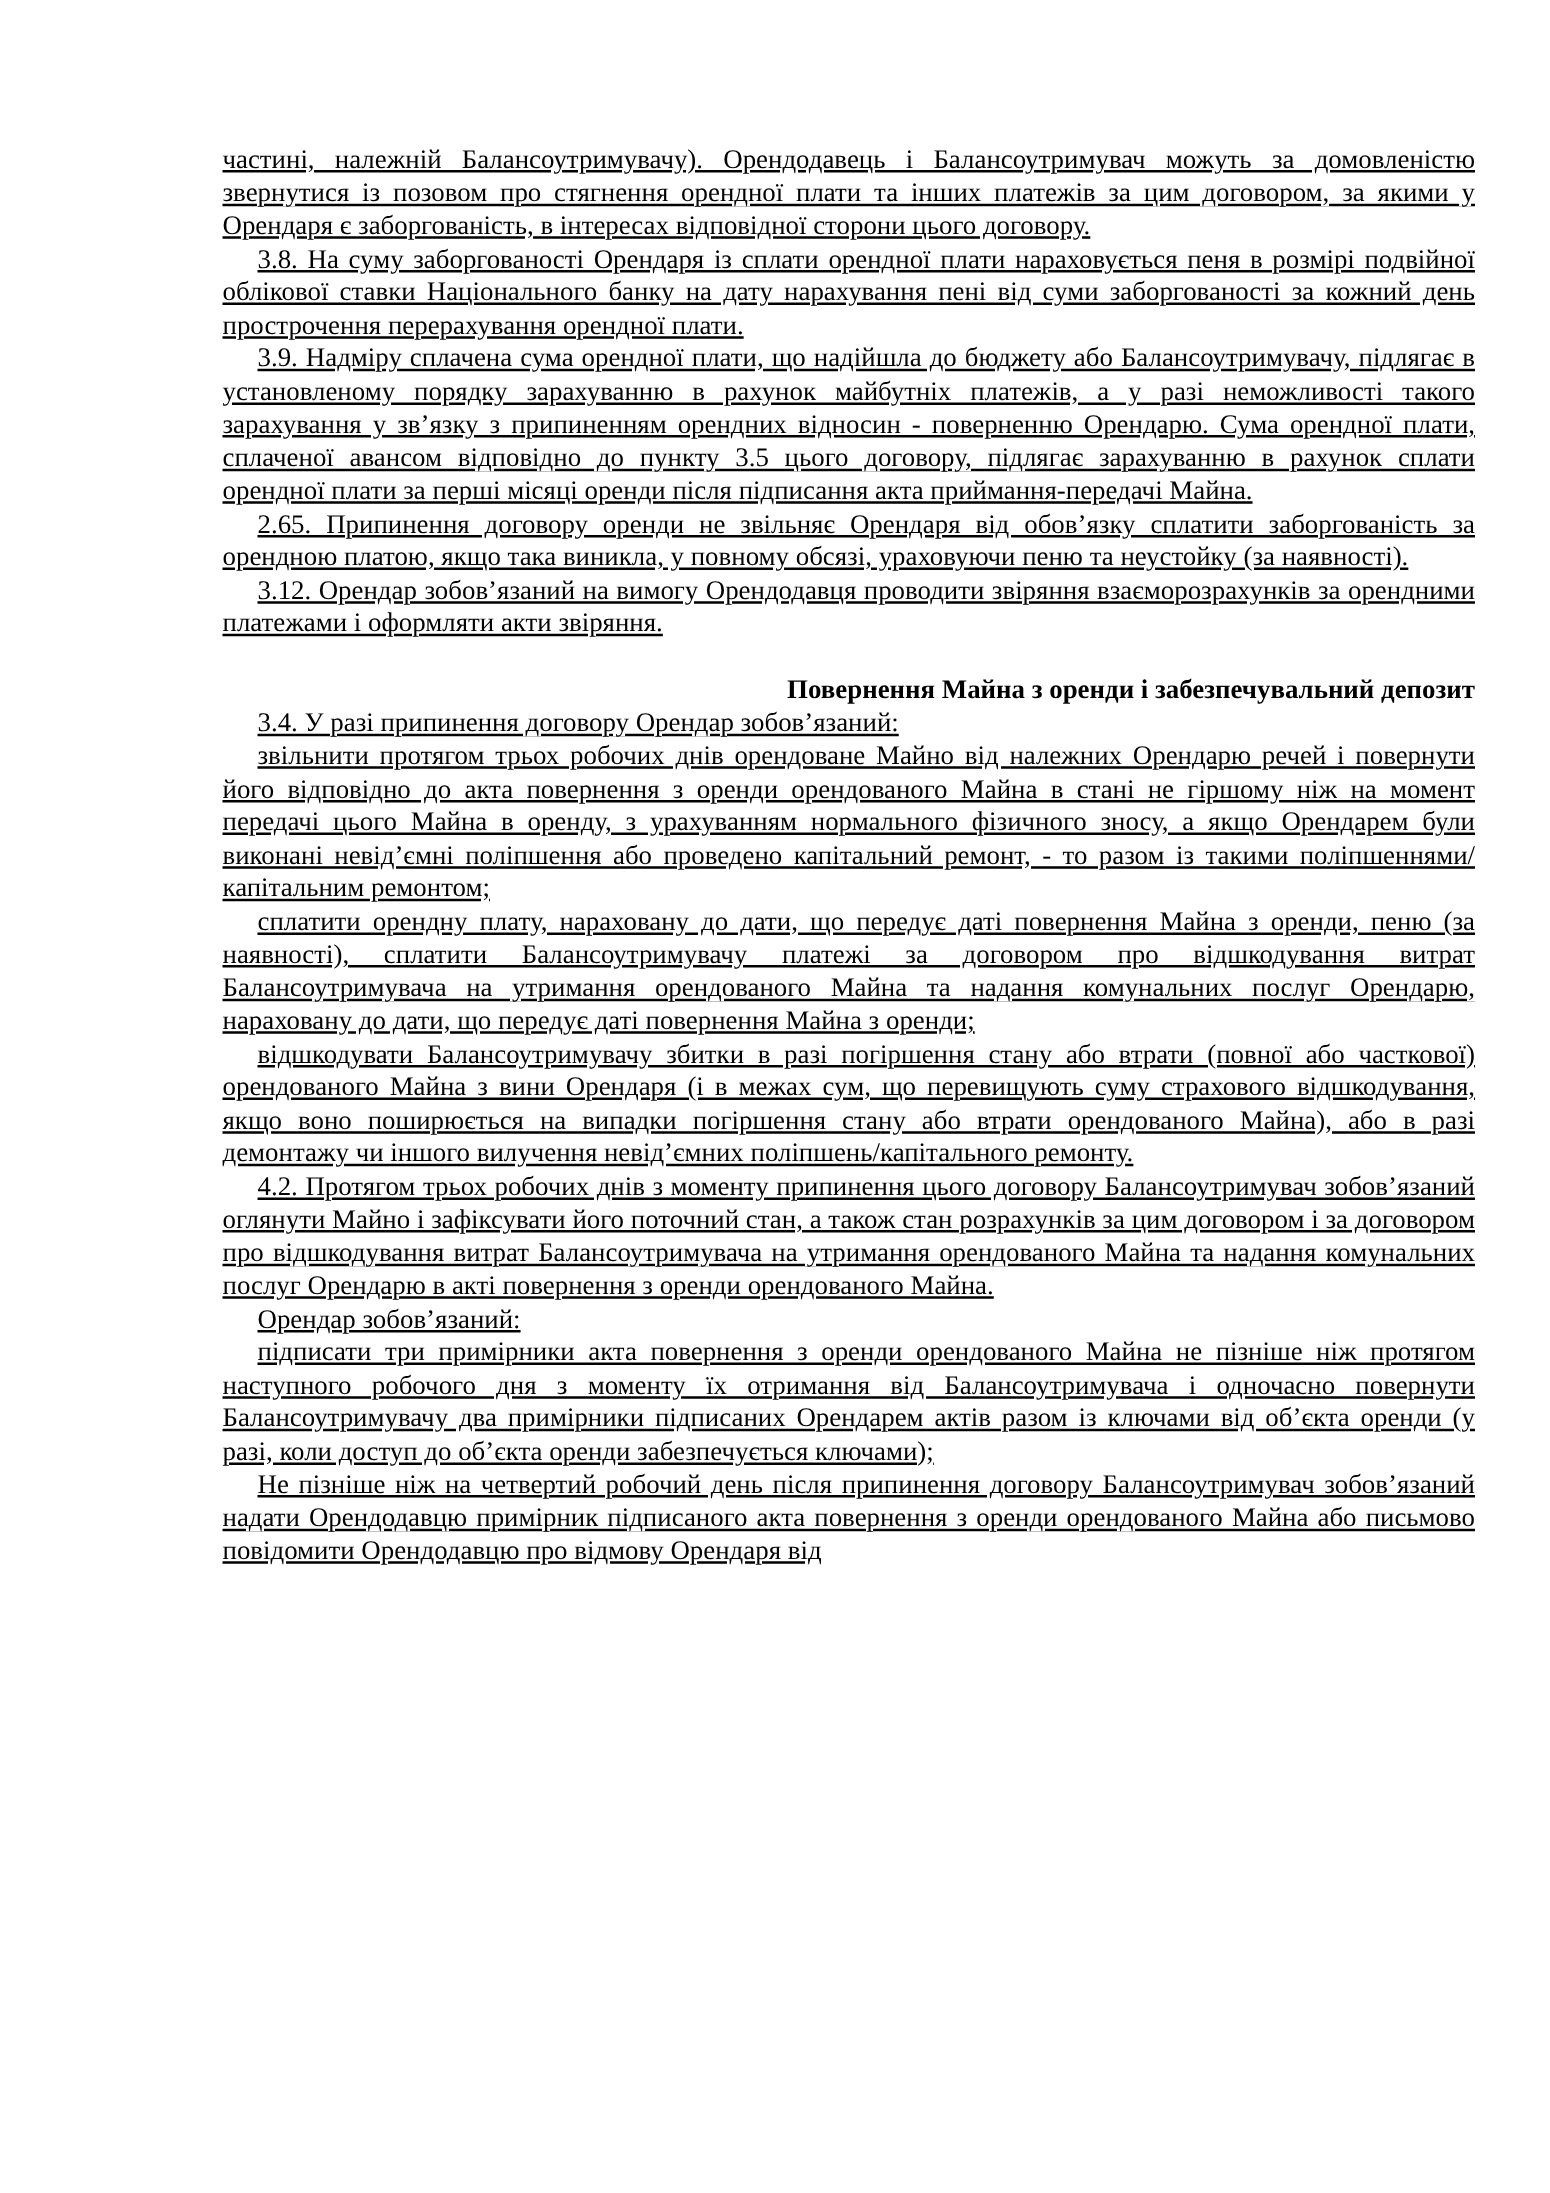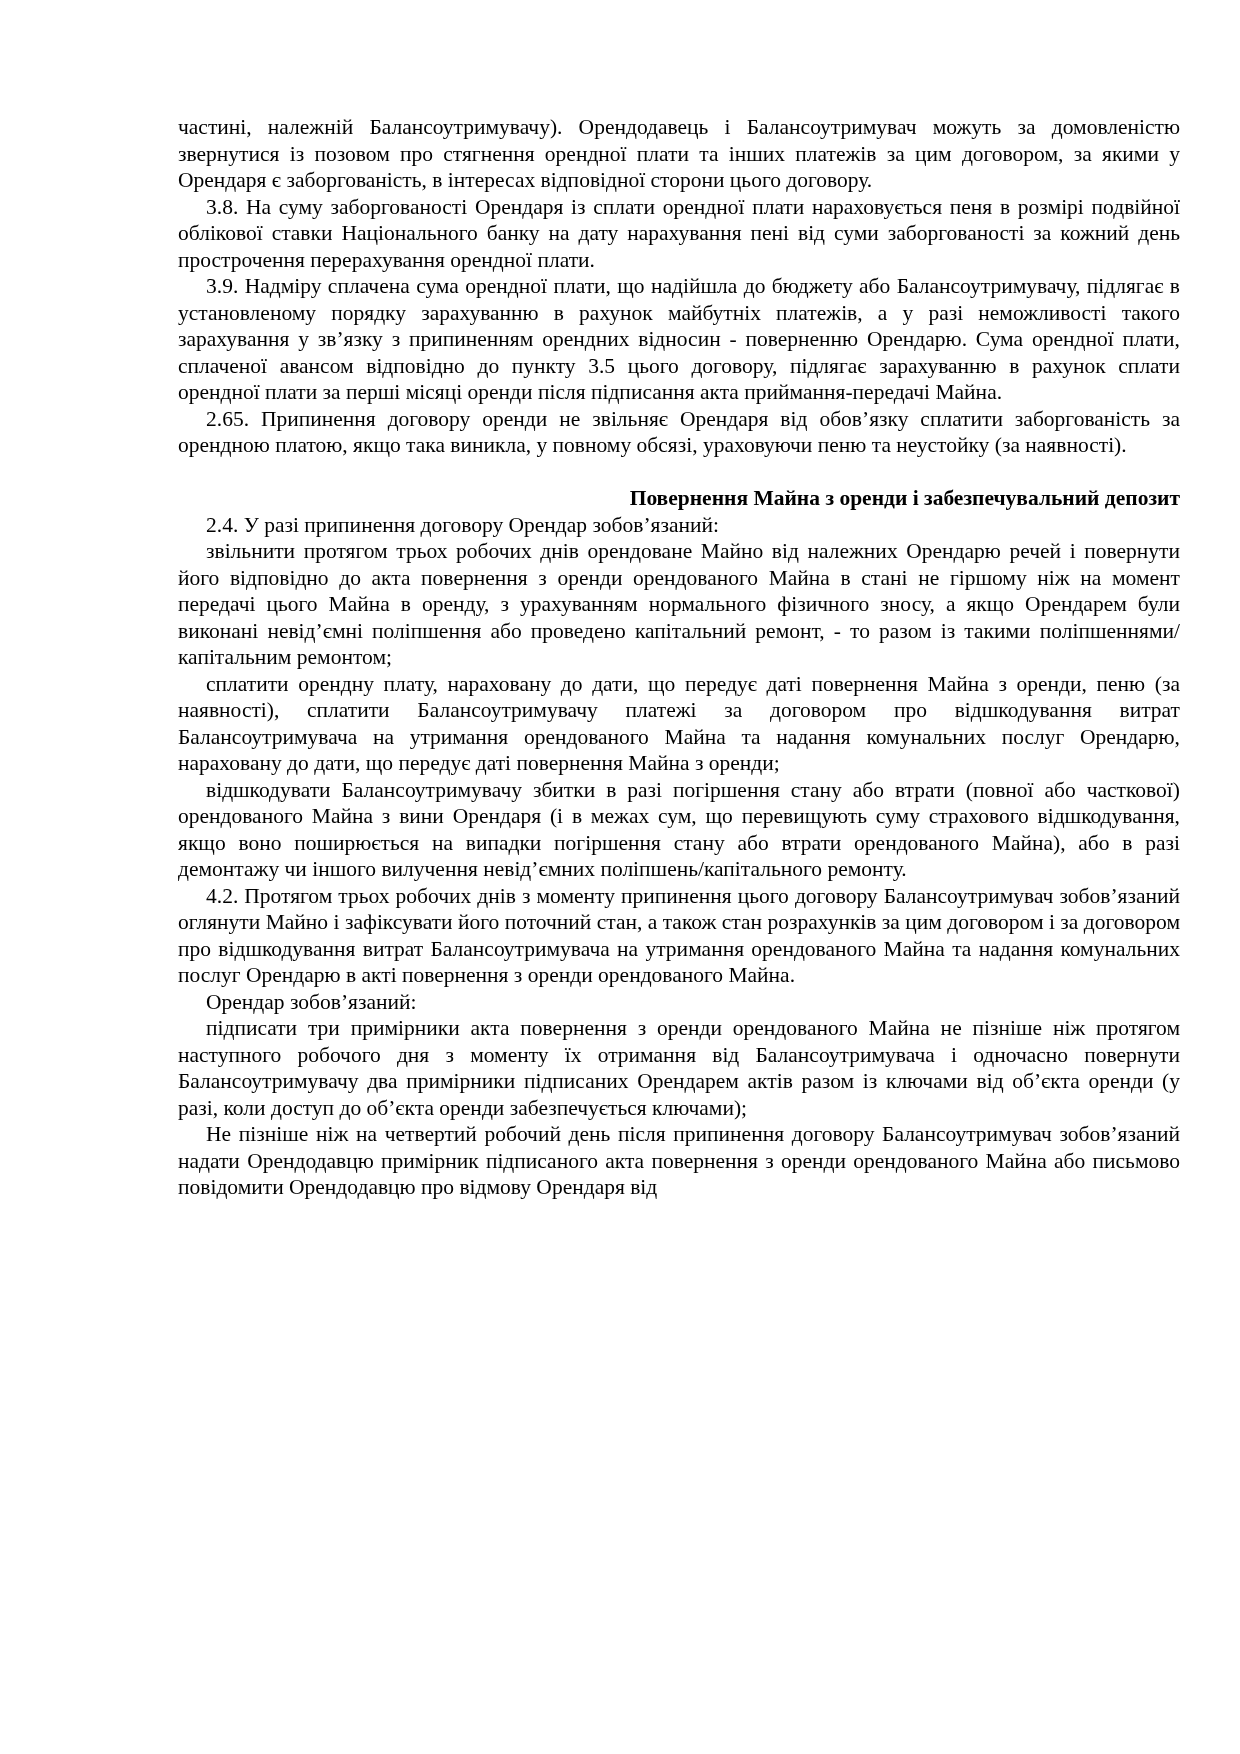--- a/index.html
+++ b/index.html
@@ -13,45 +13,47 @@
       font-size: 21.5px;
       line-height: 26.5px;
       color: #000000;
       text-align: justify;
     }
     .page p {
       margin: 0;
       text-indent: 28px;
       text-align: justify;
       text-align-last: left;
+      text-decoration: underline;
     }
     .page p.no-indent { text-indent: 0; }
     .spacer { height: 26.5px; }
     .heading {
       margin: 0;
       font-weight: bold;
       text-align: right;
       font-size: 21.5px;
       line-height: 26.5px;
     }
   </style>
 </head>
 <body>
 
 <div class="page">
   <p class="no-indent">частині, належній Балансоутримувачу). Орендодавець і Балансоутримувач можуть за домовленістю звернутися із позовом про стягнення орендної плати та інших платежів за цим договором, за якими у Орендаря є заборгованість, в інтересах відповідної сторони цього договору.</p>
   <p>3.8. На суму заборгованості Орендаря із сплати орендної плати нараховується пеня в розмірі подвійної облікової ставки Національного банку на дату нарахування пені від суми заборгованості за кожний день прострочення перерахування орендної плати.</p>
   <p>3.9. Надміру сплачена сума орендної плати, що надійшла до бюджету або Балансоутримувачу, підлягає в установленому порядку зарахуванню в рахунок майбутніх платежів, а у разі неможливості такого зарахування у зв’язку з припиненням орендних відносин - поверненню Орендарю. Сума орендної плати, сплаченої авансом відповідно до пункту 3.5 цього договору, підлягає зарахуванню в рахунок сплати орендної плати за перші місяці оренди після підписання акта приймання-передачі Майна.</p>
   <p>2.65. Припинення договору оренди не звільняє Орендаря від обов’язку сплатити заборгованість за орендною платою, якщо така виникла, у повному обсязі, ураховуючи пеню та неустойку (за наявності).</p>
+  <p>3.12. Орендар зобов’язаний на вимогу Орендодавця проводити звіряння взаєморозрахунків за орендними платежами і оформляти акти звіряння.</p>
 
   <div class="spacer"></div>
 
   <h2 class="heading">Повернення Майна з оренди і забезпечувальний депозит</h2>
 
-  <p>2.4. У разі припинення договору Орендар зобов’язаний:</p>
+  <p>3.4. У разі припинення договору Орендар зобов’язаний:</p>
   <p>звільнити протягом трьох робочих днів орендоване Майно від належних Орендарю речей і повернути його відповідно до акта повернення з оренди орендованого Майна в стані не гіршому ніж на момент передачі цього Майна в оренду, з урахуванням нормального фізичного зносу, а якщо Орендарем були виконані невід’ємні поліпшення або проведено капітальний ремонт, - то разом із такими поліпшеннями/капітальним ремонтом;</p>
   <p>сплатити орендну плату, нараховану до дати, що передує даті повернення Майна з оренди, пеню (за наявності), сплатити Балансоутримувачу платежі за договором про відшкодування витрат Балансоутримувача на утримання орендованого Майна та надання комунальних послуг Орендарю, нараховану до дати, що передує даті повернення Майна з оренди;</p>
   <p>відшкодувати Балансоутримувачу збитки в разі погіршення стану або втрати (повної або часткової) орендованого Майна з вини Орендаря (і в межах сум, що перевищують суму страхового відшкодування, якщо воно поширюється на випадки погіршення стану або втрати орендованого Майна), або в разі демонтажу чи іншого вилучення невід’ємних поліпшень/капітального ремонту.</p>
   <p>4.2. Протягом трьох робочих днів з моменту припинення цього договору Балансоутримувач зобов’язаний оглянути Майно і зафіксувати його поточний стан, а також стан розрахунків за цим договором і за договором про відшкодування витрат Балансоутримувача на утримання орендованого Майна та надання комунальних послуг Орендарю в акті повернення з оренди орендованого Майна.</p>
   <p>Орендар зобов’язаний:</p>
   <p>підписати три примірники акта повернення з оренди орендованого Майна не пізніше ніж протягом наступного робочого дня з моменту їх отримання від Балансоутримувача і одночасно повернути Балансоутримувачу два примірники підписаних Орендарем актів разом із ключами від об’єкта оренди (у разі, коли доступ до об’єкта оренди забезпечується ключами);</p>
   <p>Не пізніше ніж на четвертий робочий день після припинення договору Балансоутримувач зобов’язаний надати Орендодавцю примірник підписаного акта повернення з оренди орендованого Майна або письмово повідомити Орендодавцю про відмову Орендаря від</p>
 </div>
 
 </body></html>

